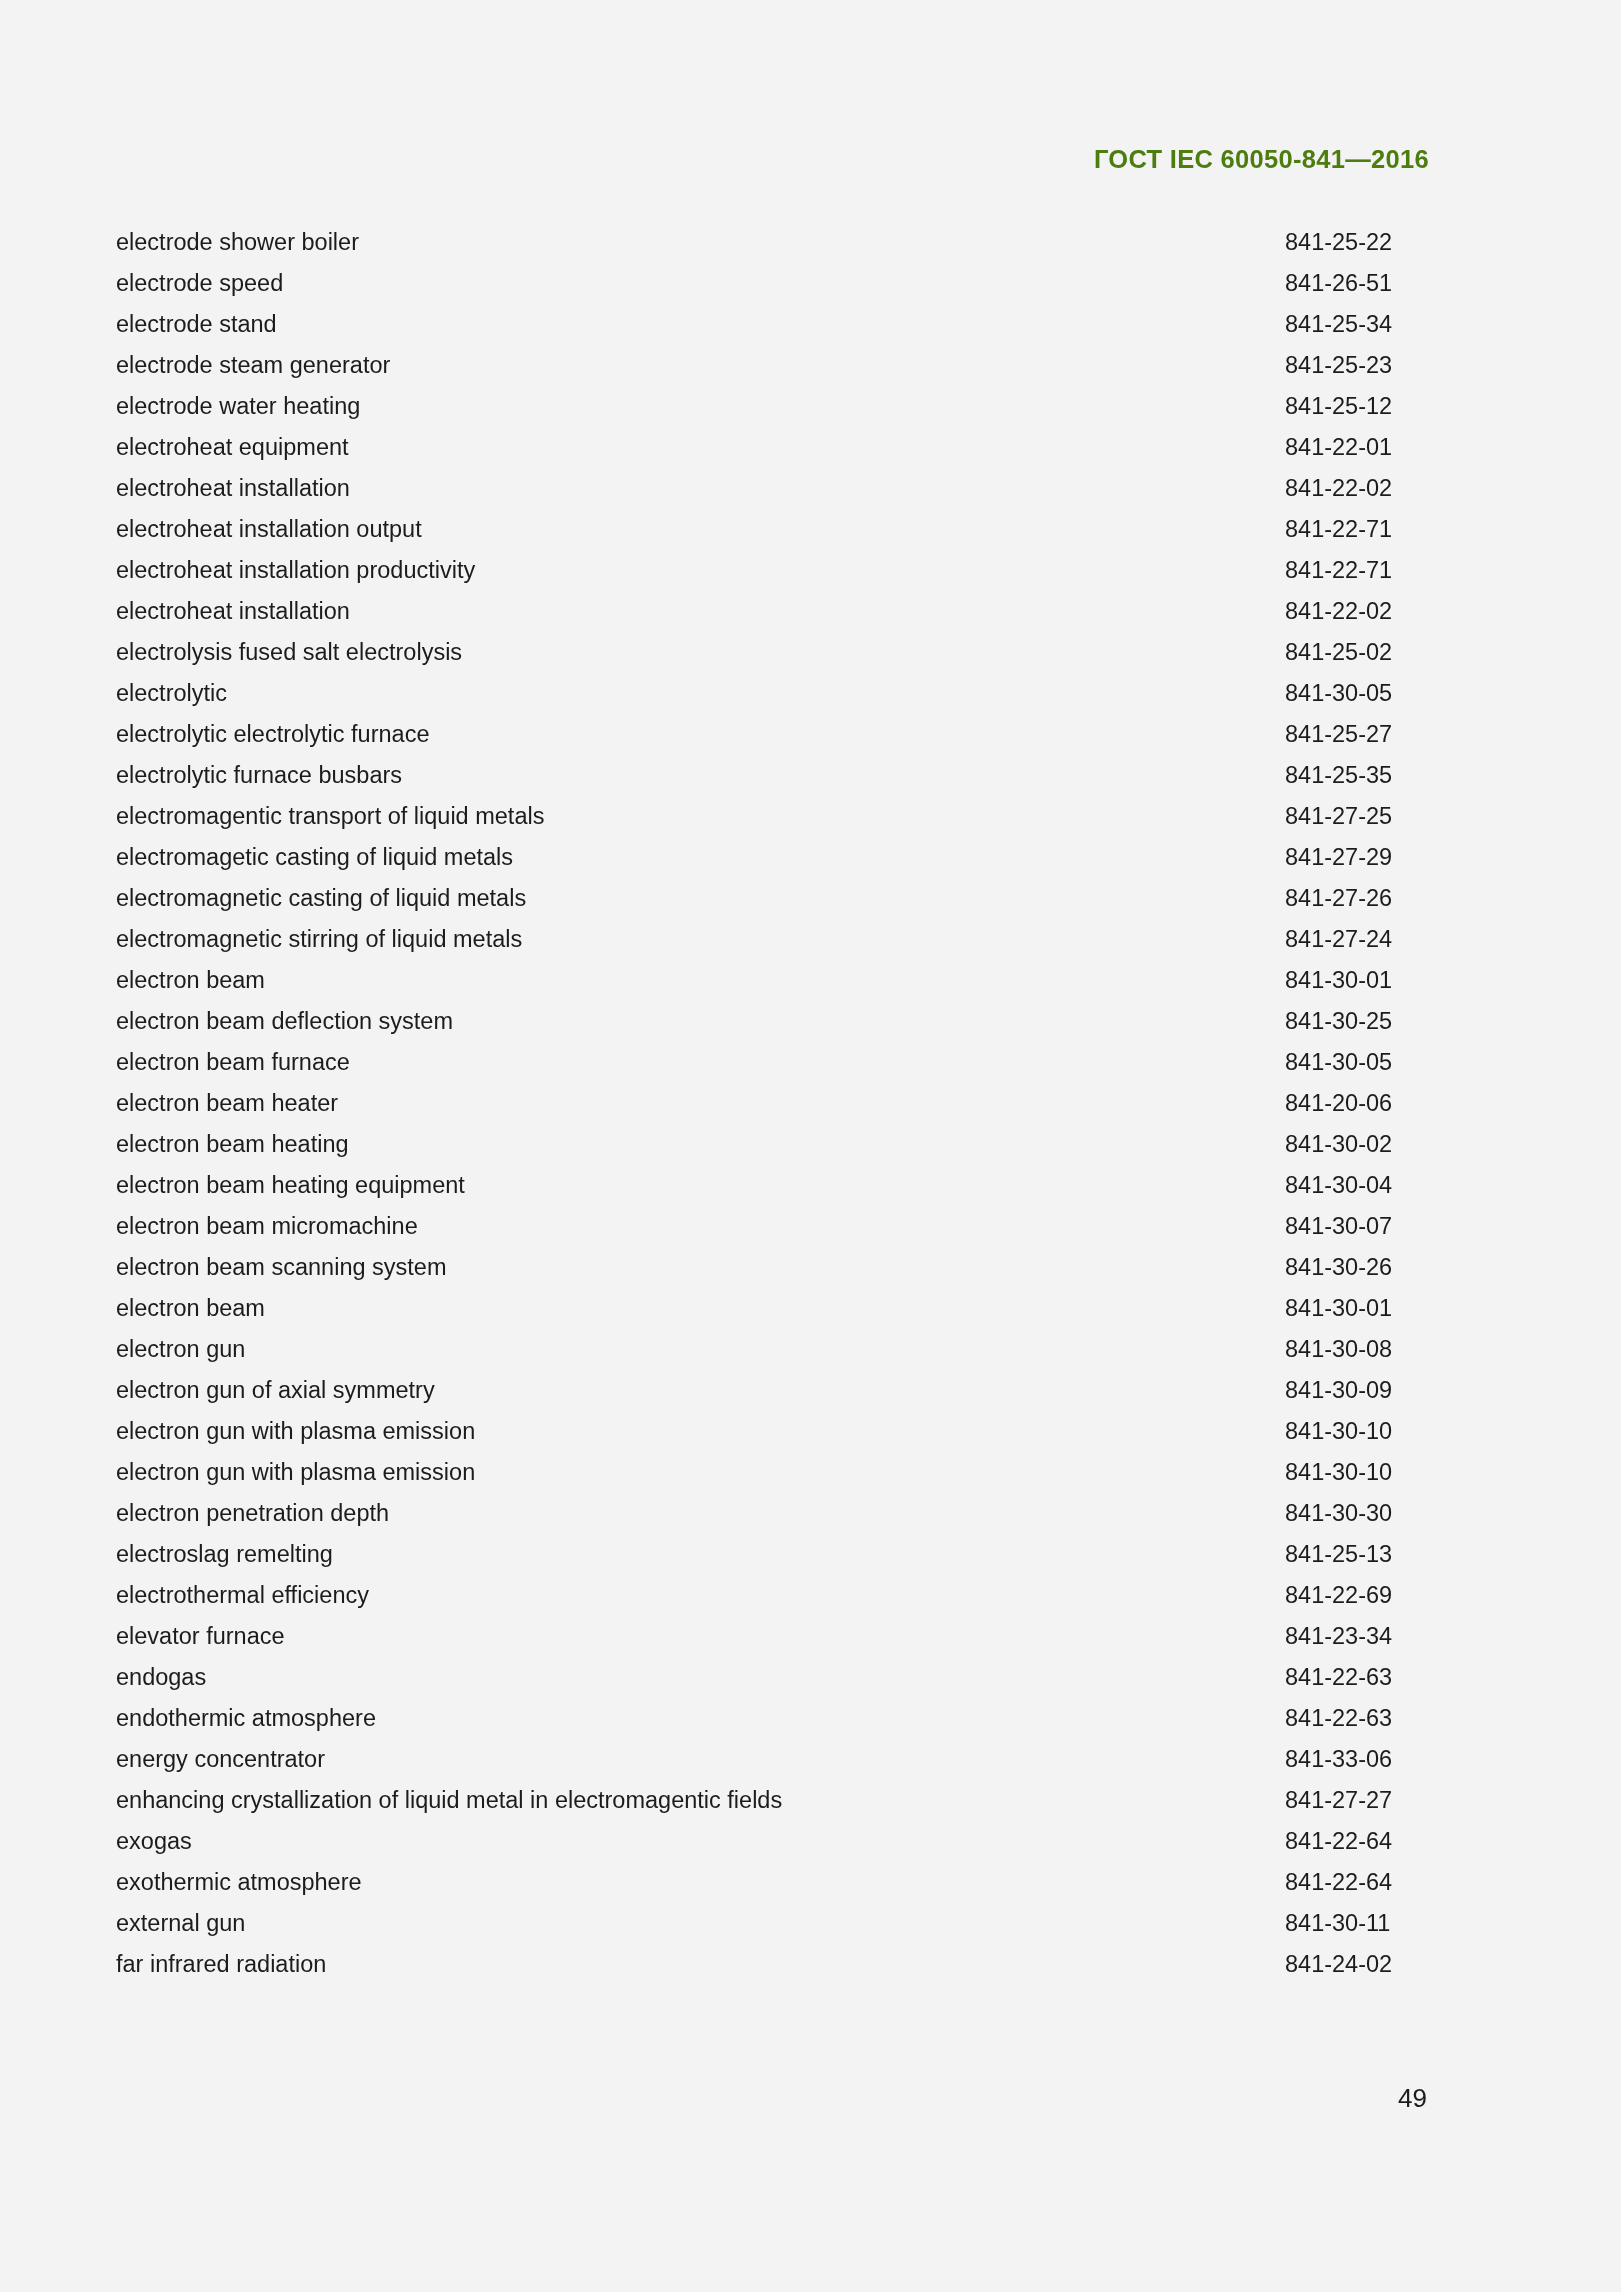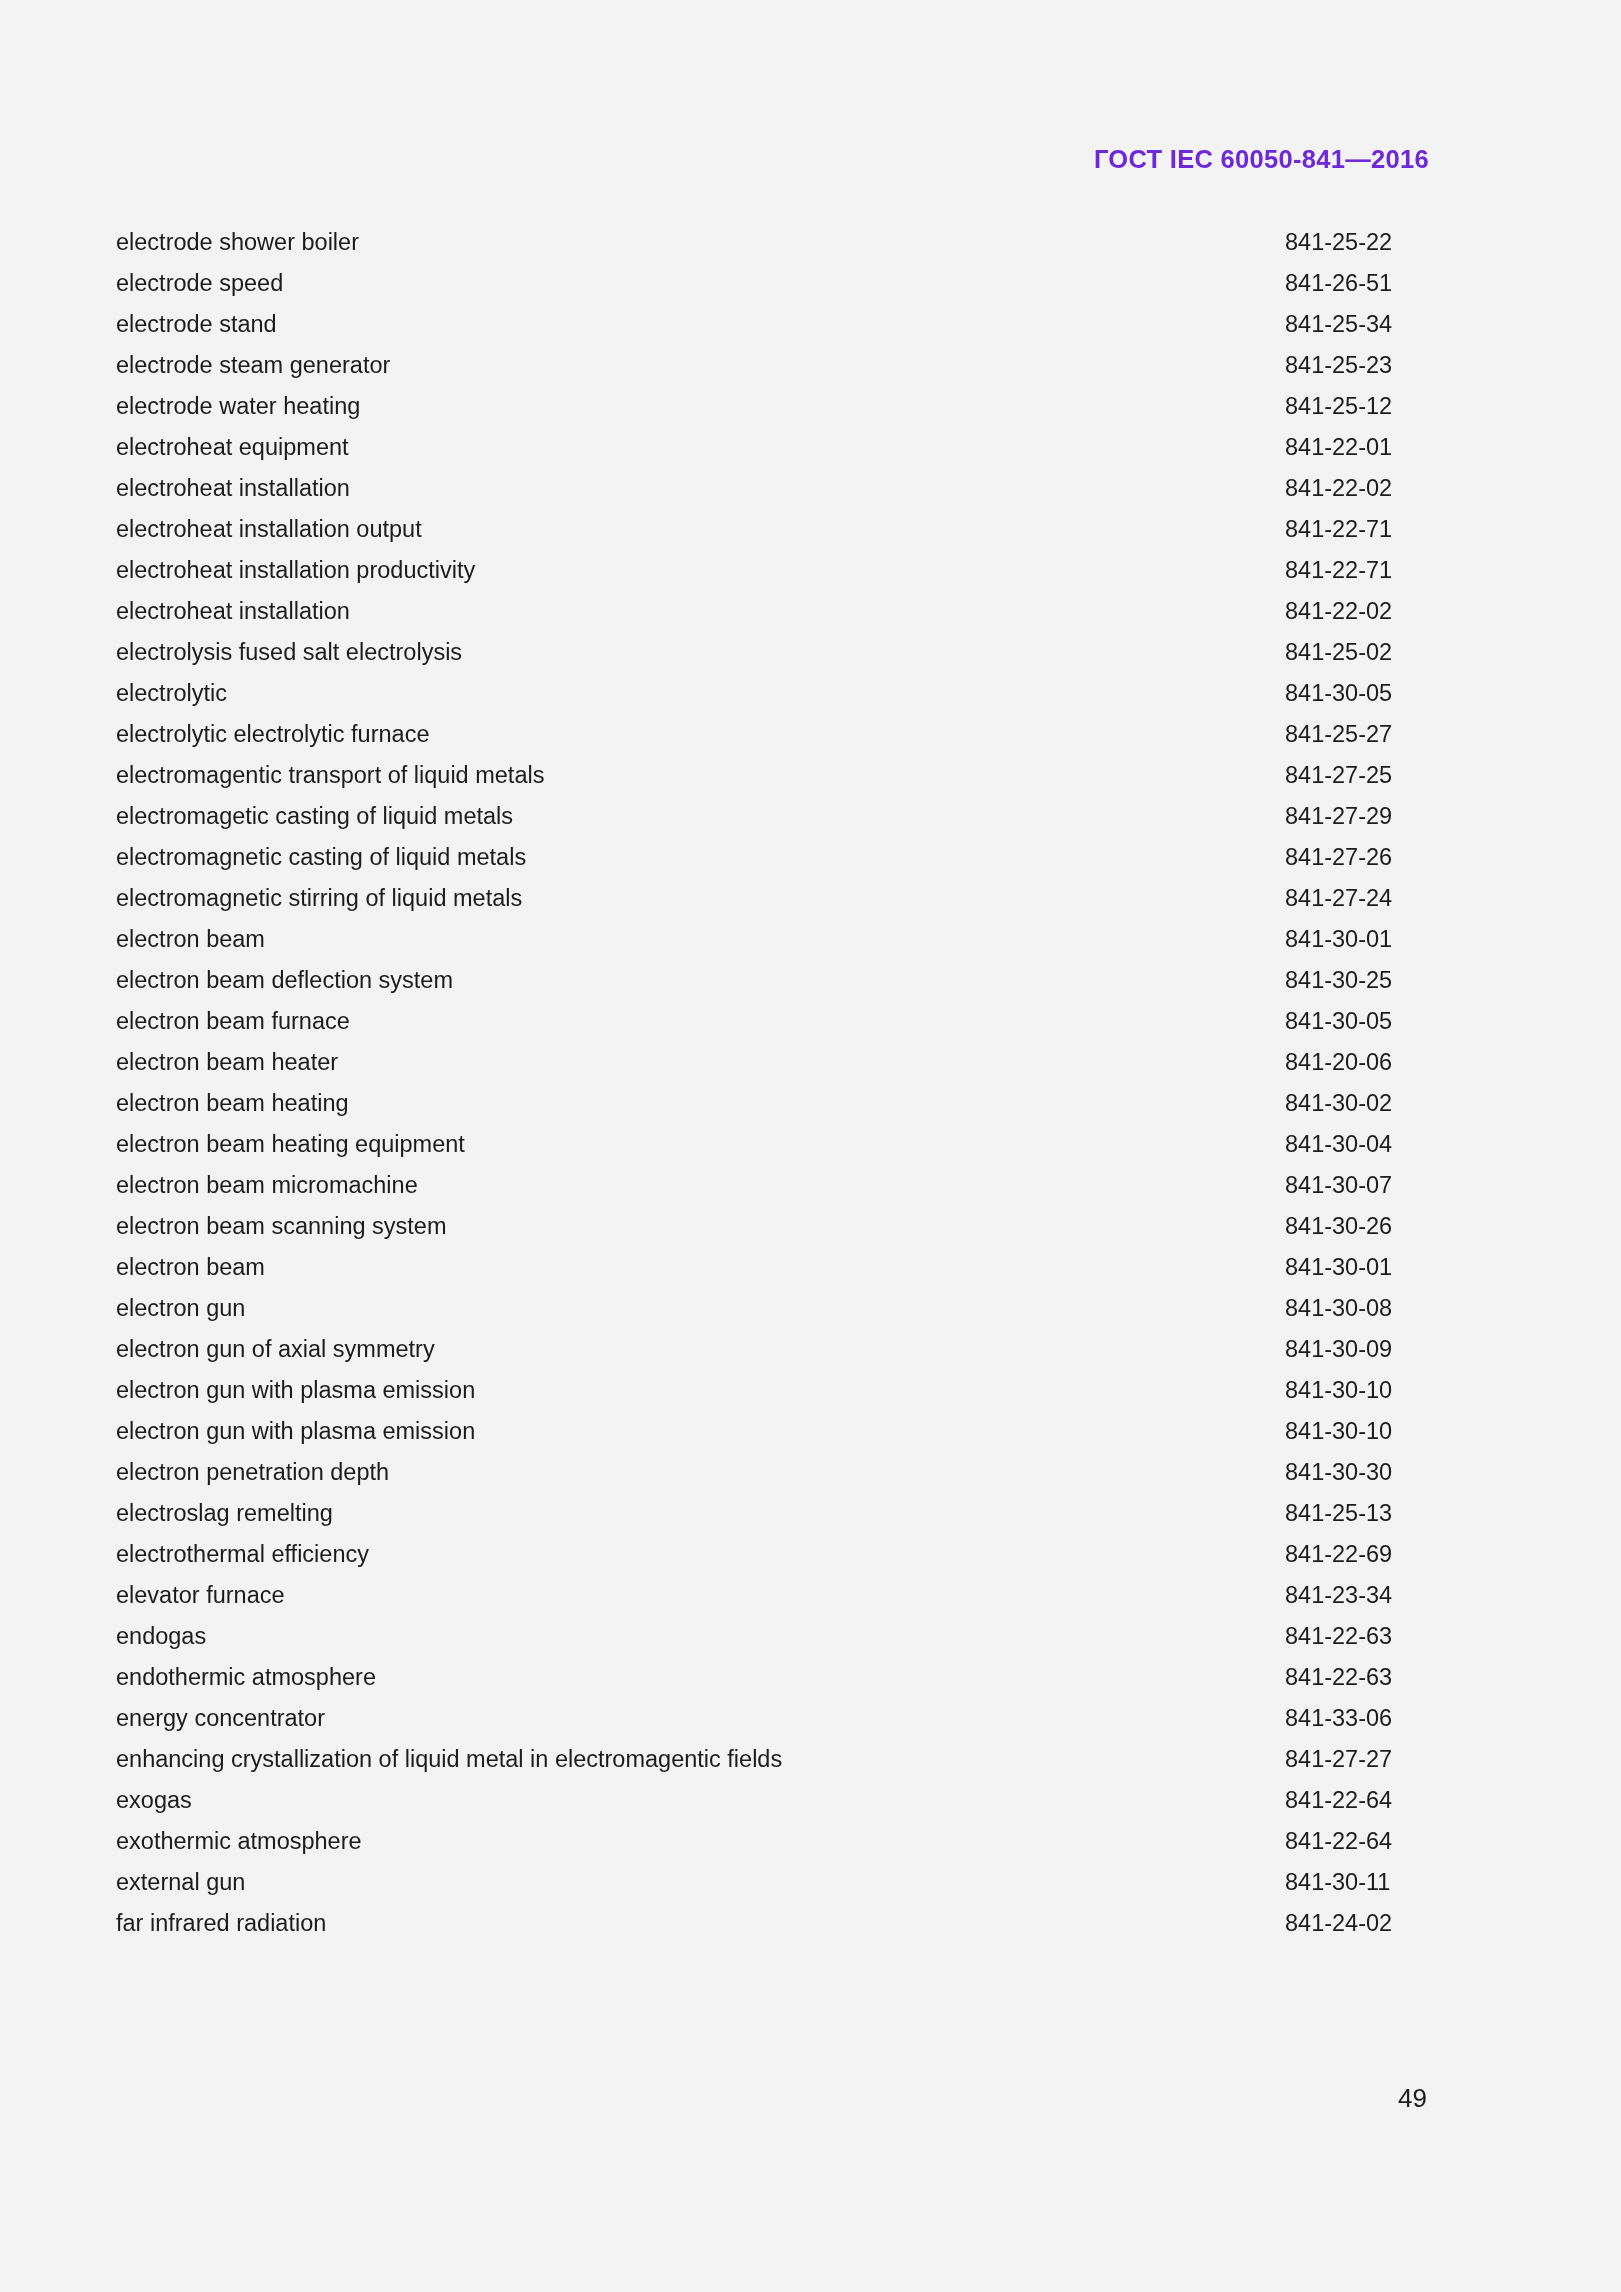--- a/index.html
+++ b/index.html
@@ -15,21 +15,21 @@
       color: #1c1c1c;
       overflow: hidden;
     }
     .doc-header {
       position: absolute;
       top: 145px;
       right: 192px;
       font-size: 25.5px;
       font-weight: bold;
       letter-spacing: 0.3px;
-      color: #6d28d9;
+      color: #4d7c0f;
     }
     .index-list {
       position: absolute;
       top: 222px;
       left: 116px;
       width: 1284px;
       margin: 0;
       padding: 0;
       list-style: none;
     }
@@ -112,20 +112,24 @@
     </li>
   <li class="index-row">
       <span class="index-term">electrolytic</span>
       <span class="index-code">841-30-05</span>
     </li>
   <li class="index-row">
       <span class="index-term">electrolytic electrolytic furnace</span>
       <span class="index-code">841-25-27</span>
     </li>
   <li class="index-row">
+      <span class="index-term">electrolytic furnace busbars</span>
+      <span class="index-code">841-25-35</span>
+    </li>
+  <li class="index-row">
       <span class="index-term">electromagentic transport of liquid metals</span>
       <span class="index-code">841-27-25</span>
     </li>
   <li class="index-row">
       <span class="index-term">electromagetic casting of liquid metals</span>
       <span class="index-code">841-27-29</span>
     </li>
   <li class="index-row">
       <span class="index-term">electromagnetic casting of liquid metals</span>
       <span class="index-code">841-27-26</span>

